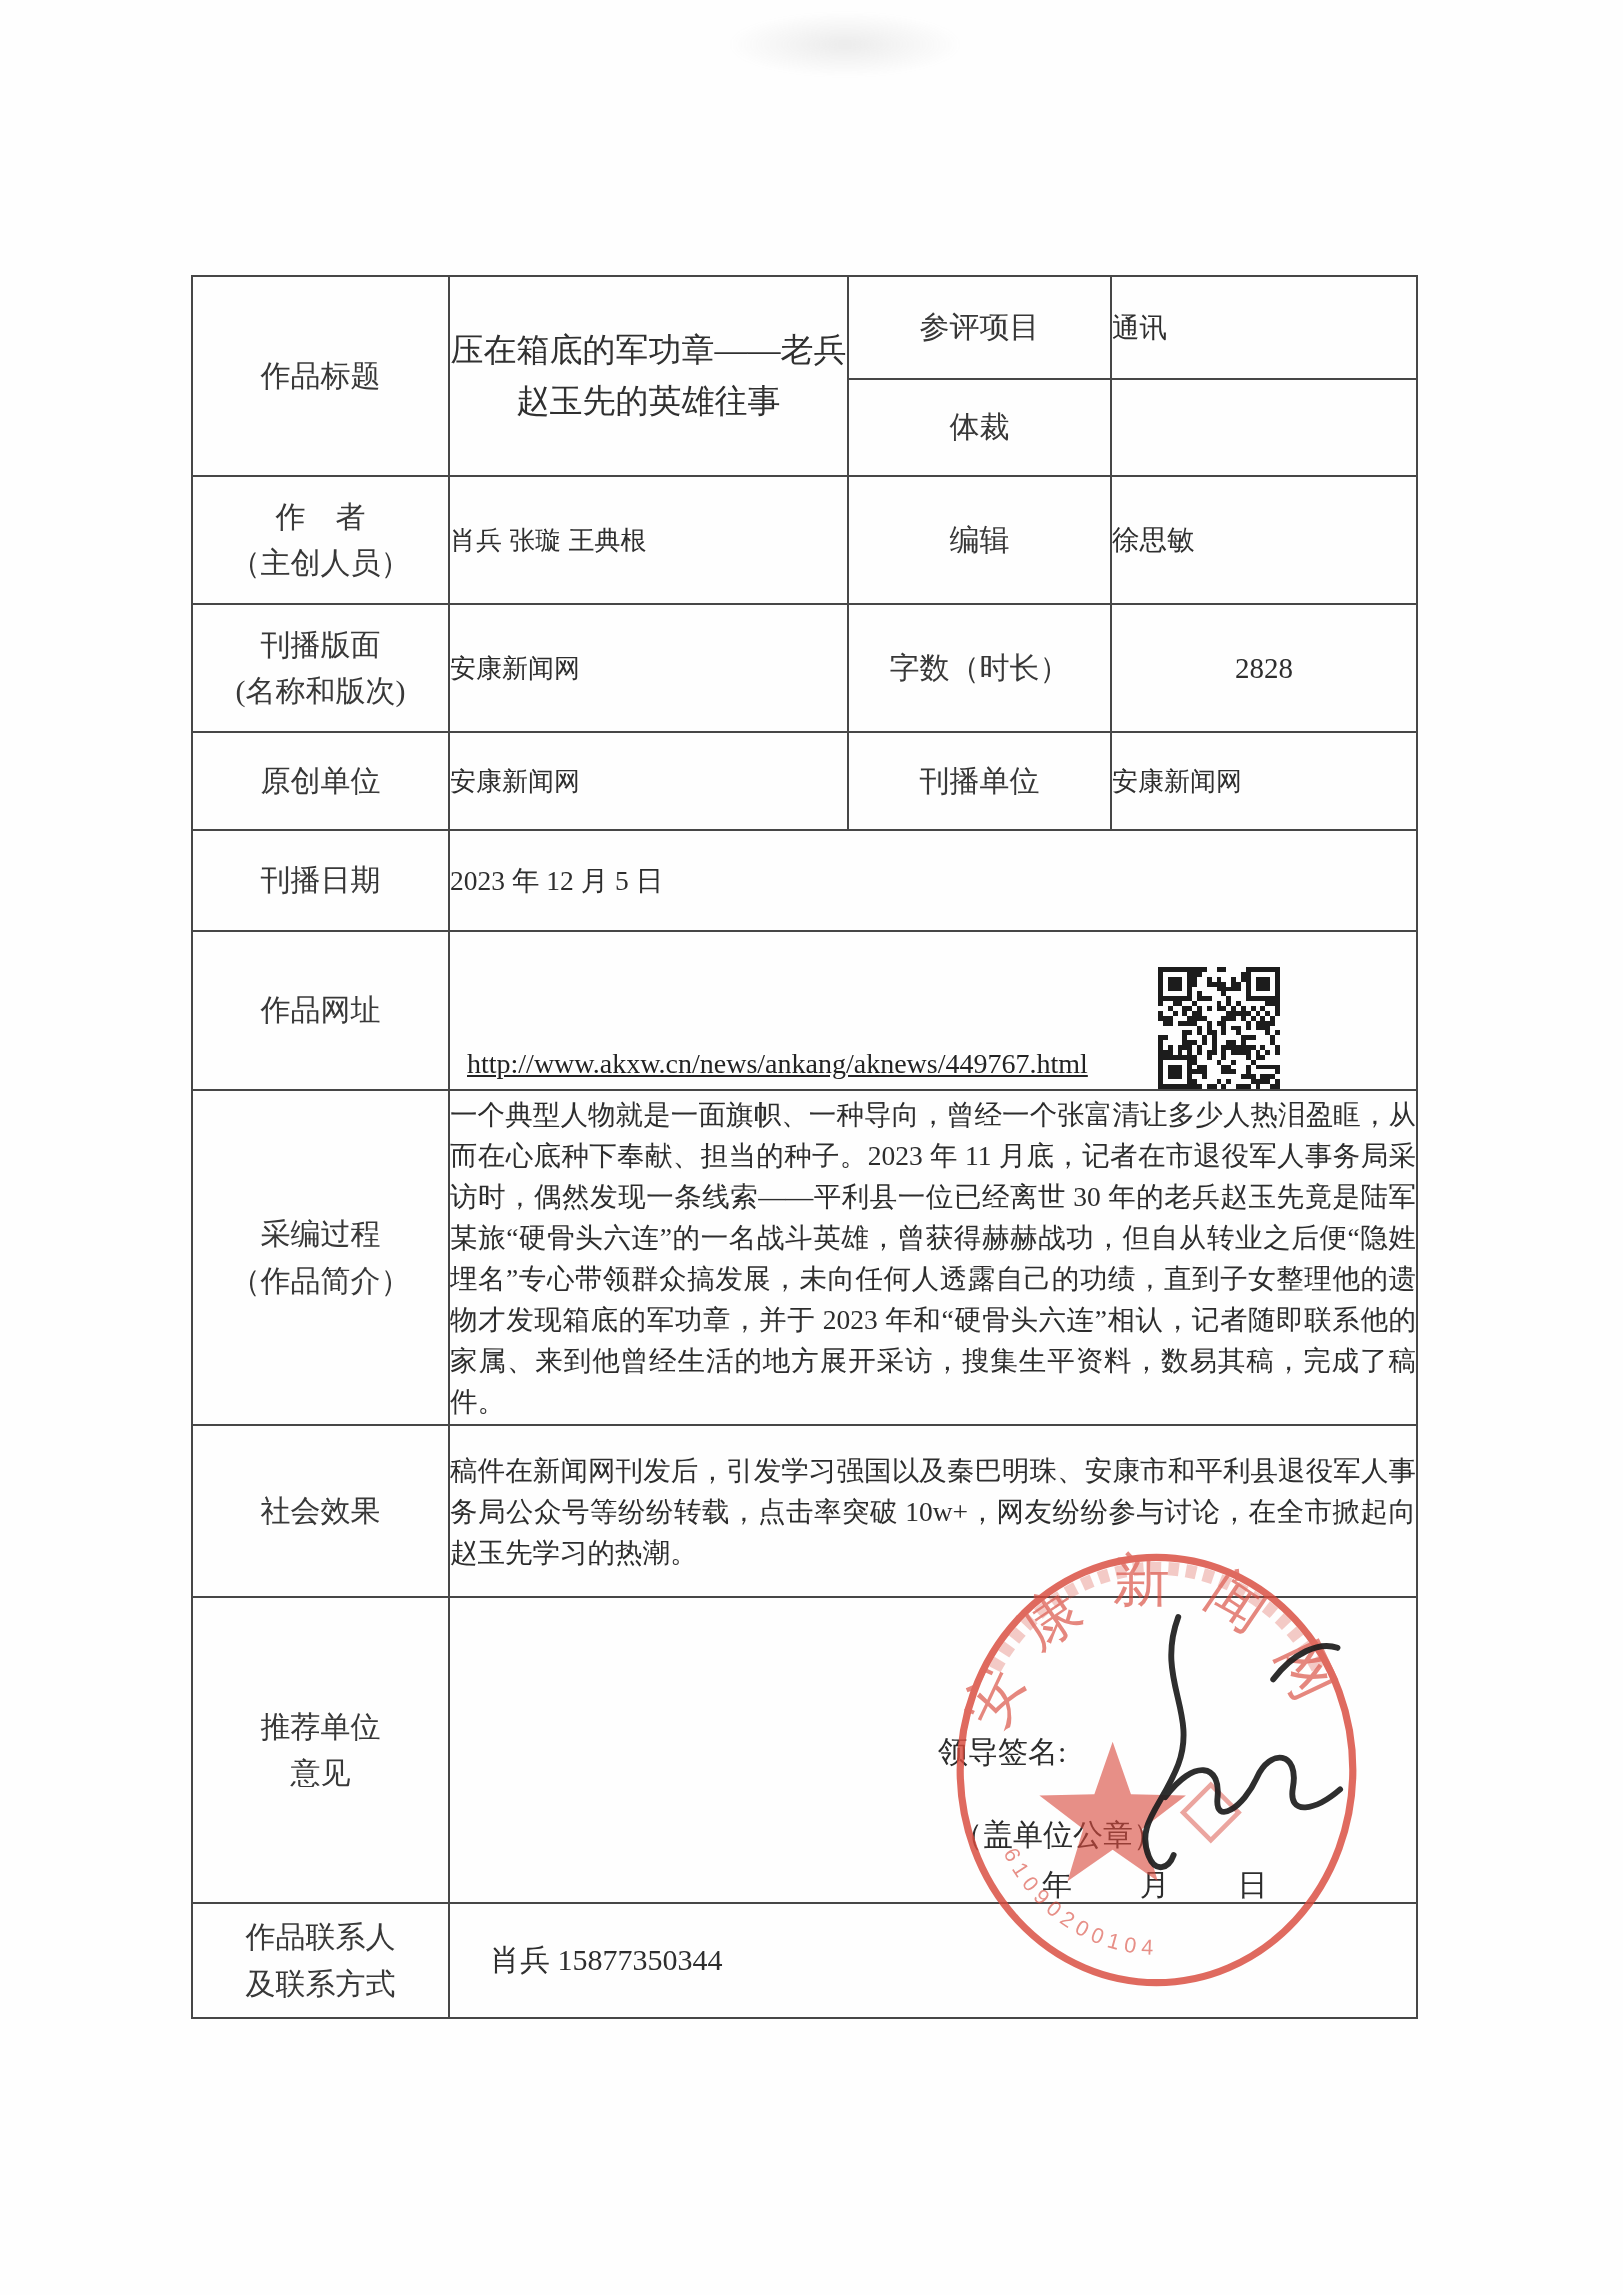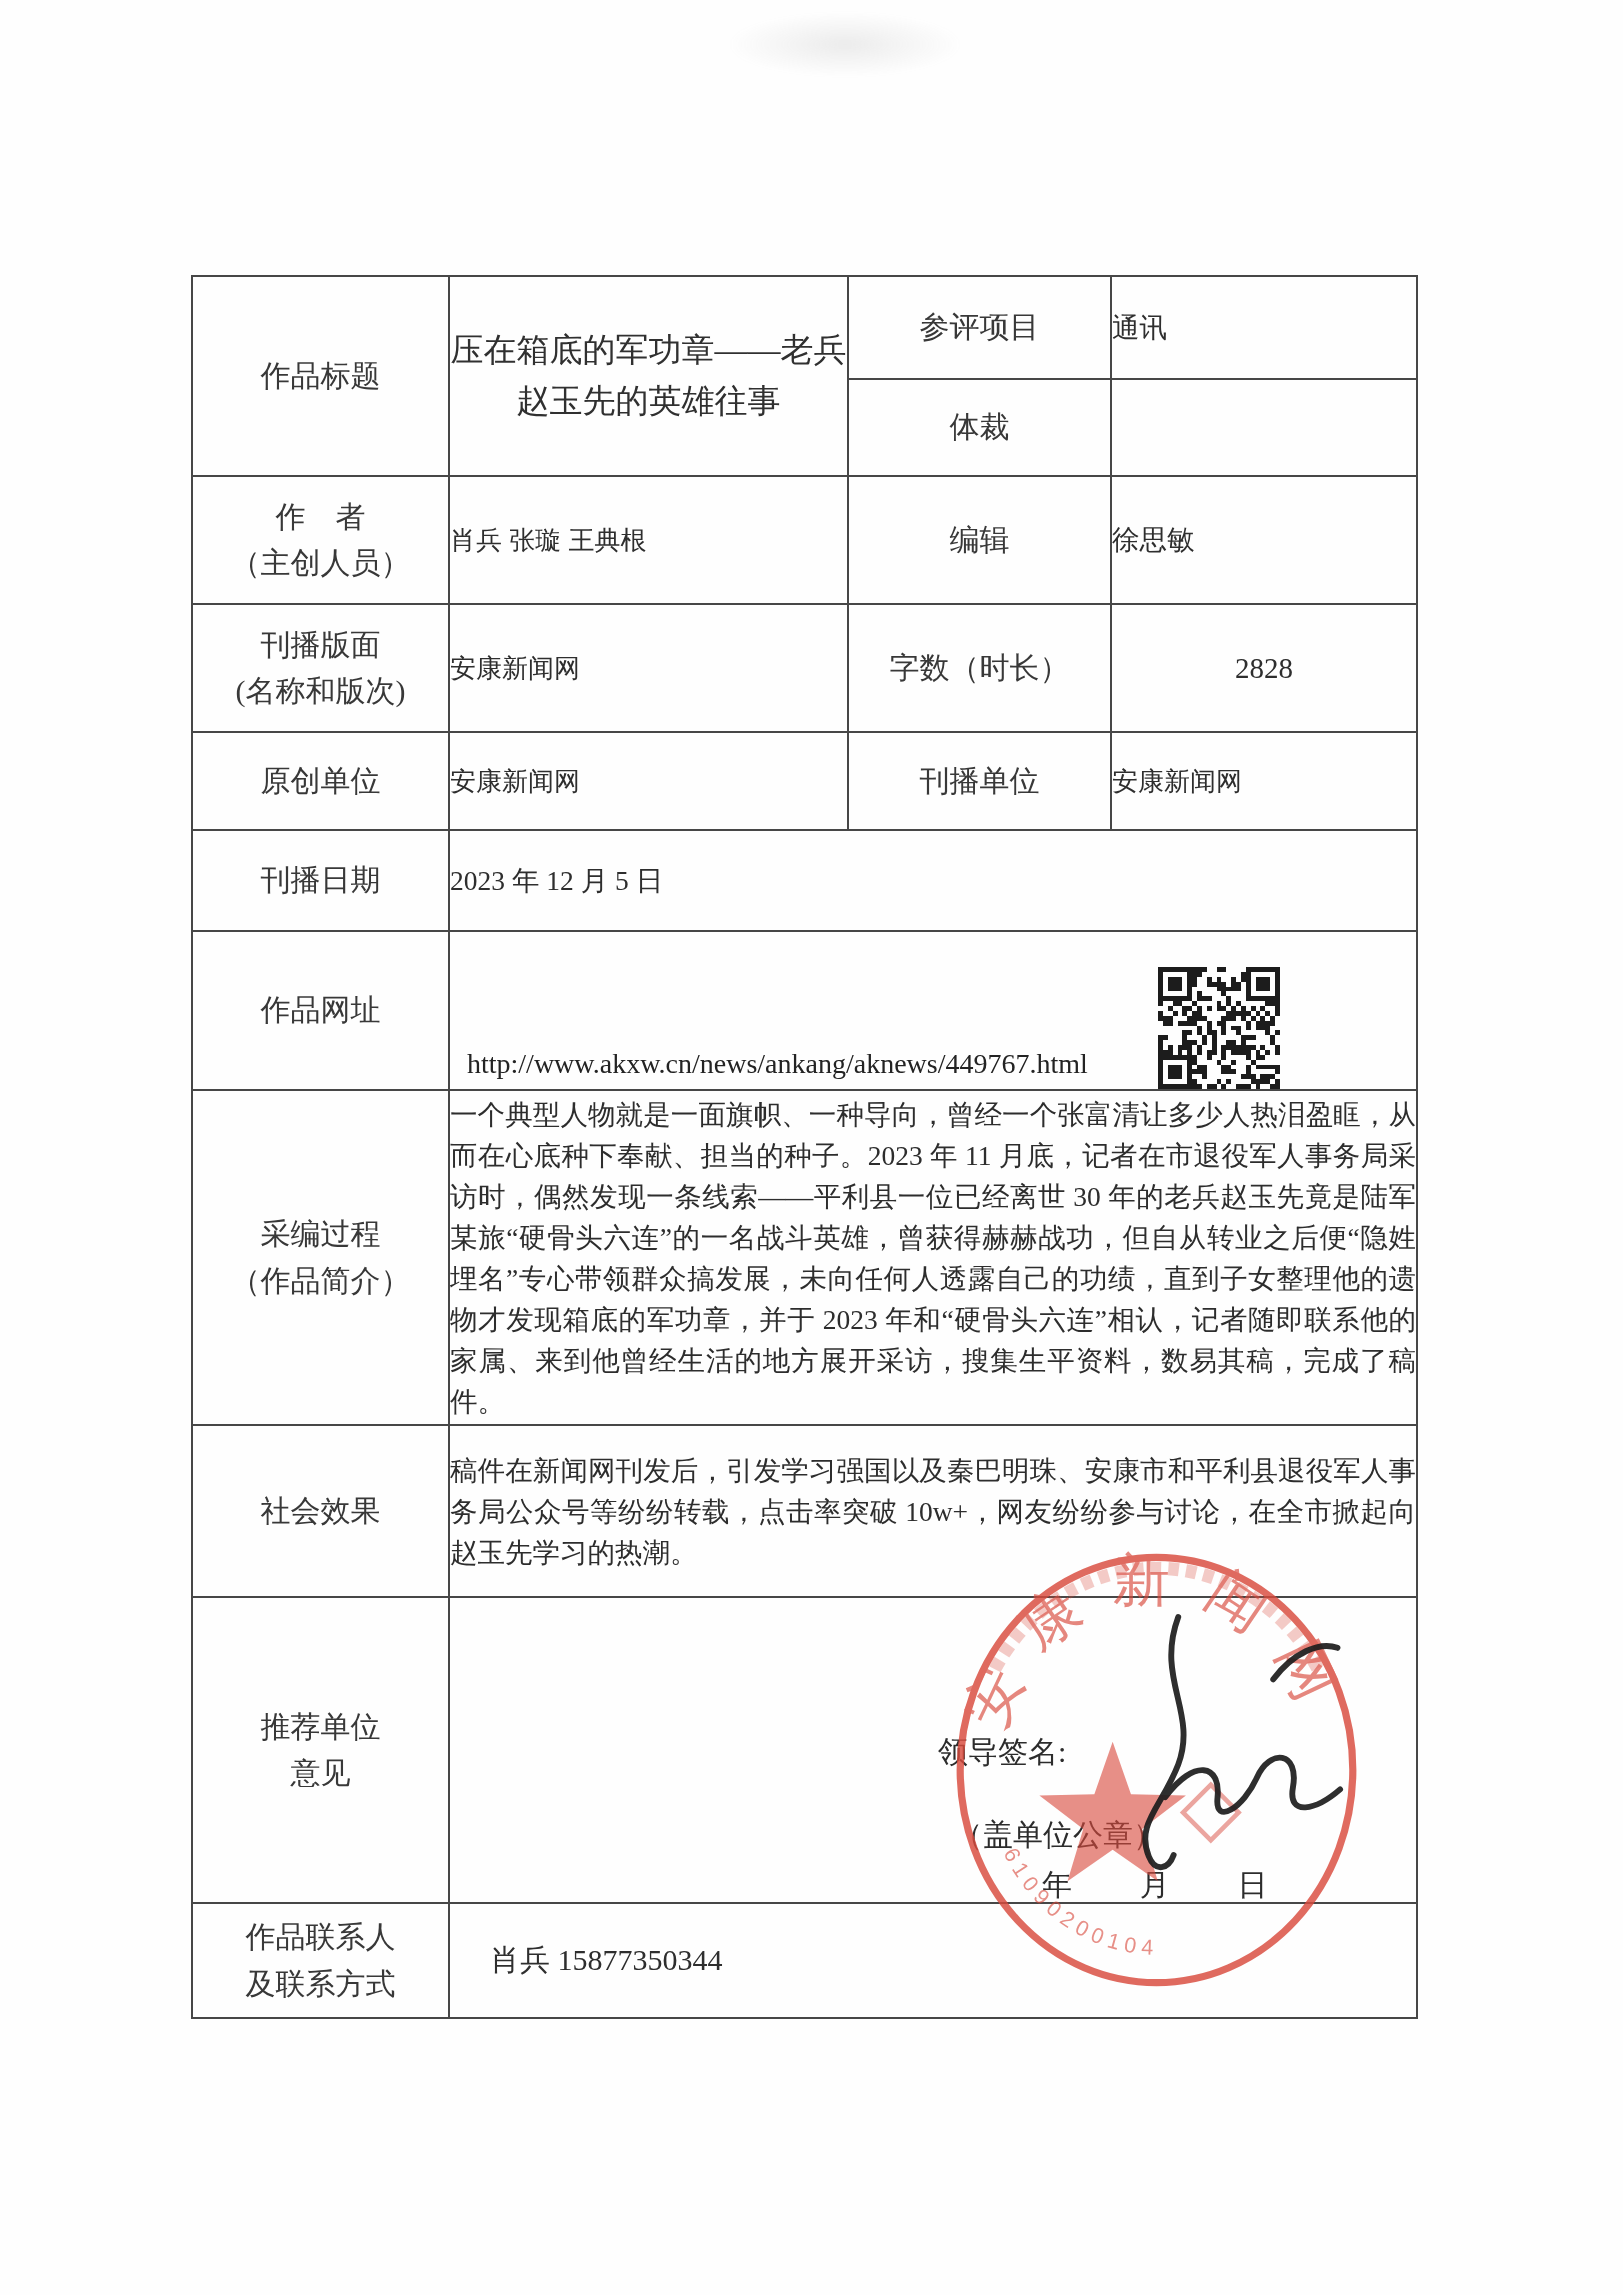--- a/index.html
+++ b/index.html
@@ -26,21 +26,21 @@
   tr.r6{height:159px;}  tr.r7{height:335px;}  tr.r8{height:172px;}
   tr.r9{height:306px;}  tr.r10{height:115px;}
   .lbl{text-align:center;font-size:30px;line-height:1.55;white-space:pre-line;color:#383838;}
   .wt{text-align:center;font-size:33px;line-height:51px;padding:0 43px;color:#303030;}
   .v-left{text-align:left;padding-left:21px;font-size:27.5px;}
   .v-center{text-align:center;font-size:29px;}
   .sans{font-family:"Liberation Sans","DejaVu Sans",sans-serif;font-size:26px;}
   .cell-rel{position:relative;}
   .url-text{
     position:absolute;left:17px;bottom:9.2px;font-size:28px;color:#232323;
-    white-space:nowrap;
+    text-decoration:underline;white-space:nowrap;
   }
   .qr-box{position:absolute;left:708px;top:35px;width:122px;height:122px;}
   .longtext{
     vertical-align:top;text-align:justify;font-size:27.5px;line-height:41px;
     color:#2d2d2d;padding:9.2px 19.6px 0 19.6px;
   }
   .midtext{
     vertical-align:top;text-align:justify;font-size:27.5px;line-height:41px;
     color:#2d2d2d;padding:25px 19.6px 0 19.6px;
   }

